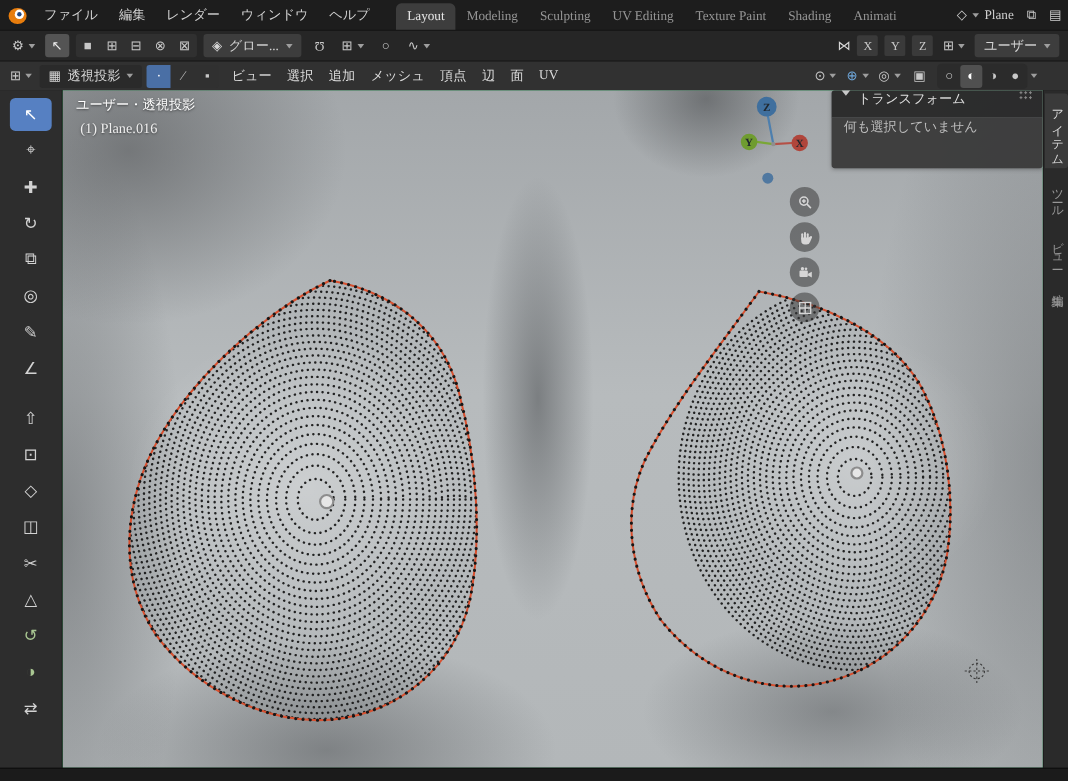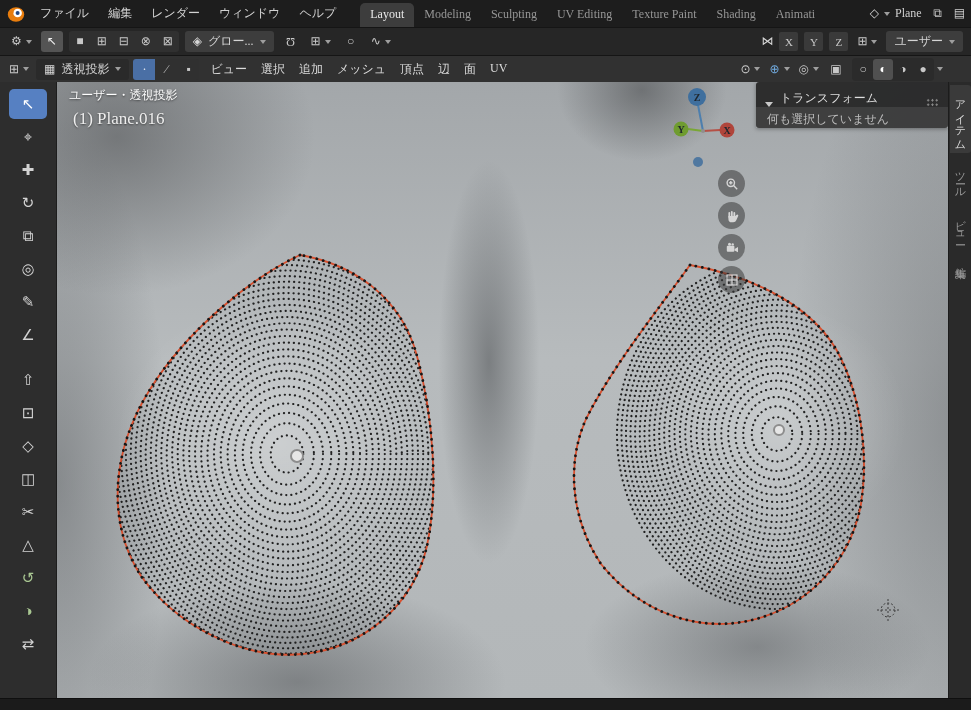--- a/index.html
+++ b/index.html
@@ -61,35 +61,35 @@
      radial-gradient(290px 140px at 240px 600px, rgba(74,77,80,.5), transparent 72%),
      radial-gradient(240px 120px at 700px 565px, rgba(74,77,80,.45), transparent 72%),
      linear-gradient(180deg,#a3a7aa,#b7bbbd 45%,#b3b7b9)}
   .mesh{position:absolute;inset:0;width:100%;height:100%;pointer-events:none}
   .ring{fill:none;stroke:#131313;stroke-width:2.2;stroke-linecap:round;stroke-dasharray:.1 5;opacity:.92}
   .outline-red{fill:none;stroke:#d8502f;stroke-width:1.8}
   .outline-dots{fill:none;stroke:#161616;stroke-width:2.8;stroke-linecap:round;stroke-dasharray:.1 6.5}
   .pole{fill:#e6e6e6;stroke:#8d8d8d;stroke-width:2}
 
   .vlabel{position:absolute;left:12px;top:5px;color:#fff;font-size:12px;text-shadow:0 1px 2px rgba(0,0,0,.55)}
-  .olabel{position:absolute;left:16px;top:27px;color:#efefef;font-size:17px;text-shadow:0 1px 2px rgba(0,0,0,.5)}
+  .olabel{position:absolute;left:16px;top:27px;color:#efefef;font-size:13px;text-shadow:0 1px 2px rgba(0,0,0,.5)}
 
   .gizmo{position:absolute;top:3px;right:195px}
   .gz{font-size:10px;font-weight:bold;text-anchor:middle;fill:#20272e}
   .navbtns{position:absolute;top:88px;right:203px;display:flex;flex-direction:column;gap:5px;align-items:center}
   .navbtn{width:27px;height:27px;border-radius:50%;background:rgba(58,58,58,.55)}
   .navbtn svg{display:block}
 
   .npanel{position:absolute;top:0;right:0;width:192px;box-shadow:0 1px 4px rgba(0,0,0,.35)}
-  .npanel-h{height:25px;background:rgba(40,40,40,.96);display:flex;align-items:flex-end;gap:7px;padding:0 9px;
+  .npanel-h{height:25px;background:rgba(40,40,40,.96);display:flex;align-items:flex-start;gap:7px;padding:0 9px;
             color:#dedede;border-radius:3px 0 0 0}
   .tri{width:0;height:0;border-left:4px solid transparent;border-right:4px solid transparent;border-top:5px solid #c9c9c9}
   .dragdots{margin-left:auto;width:13px;height:9px;
             background-image:radial-gradient(#8a8a8a 1px,transparent 1.2px);background-size:4.3px 4.5px}
-  .npanel-b{height:21px;background:rgba(58,58,58,.96);display:flex;align-items:flex-end;padding:0 11px;
+  .npanel-b{height:46px;background:rgba(58,58,58,.96);display:flex;align-items:flex-start;padding:0 11px;
             color:#bdbdbd;border-radius:0 0 3px 3px}
 
   .origin{position:absolute;left:819px;top:516px}
 
   .righttabs{width:23px;background:#2a2a2a;border-left:1px solid #1c1c1c;display:flex;flex-direction:column;
              align-items:center;padding-top:3px;gap:5px}
   .vtab{writing-mode:vertical-rl;font-size:11px;color:#979797;padding:7px 3px;border-radius:0 3px 3px 0;letter-spacing:1px}
   .vtab.active{background:#3a3a3a;color:#dcdcdc}
 
   .statusbar{position:absolute;left:0;right:0;bottom:0;height:12px;background:#1b1b1b;border-top:1px solid #0f0f0f}

